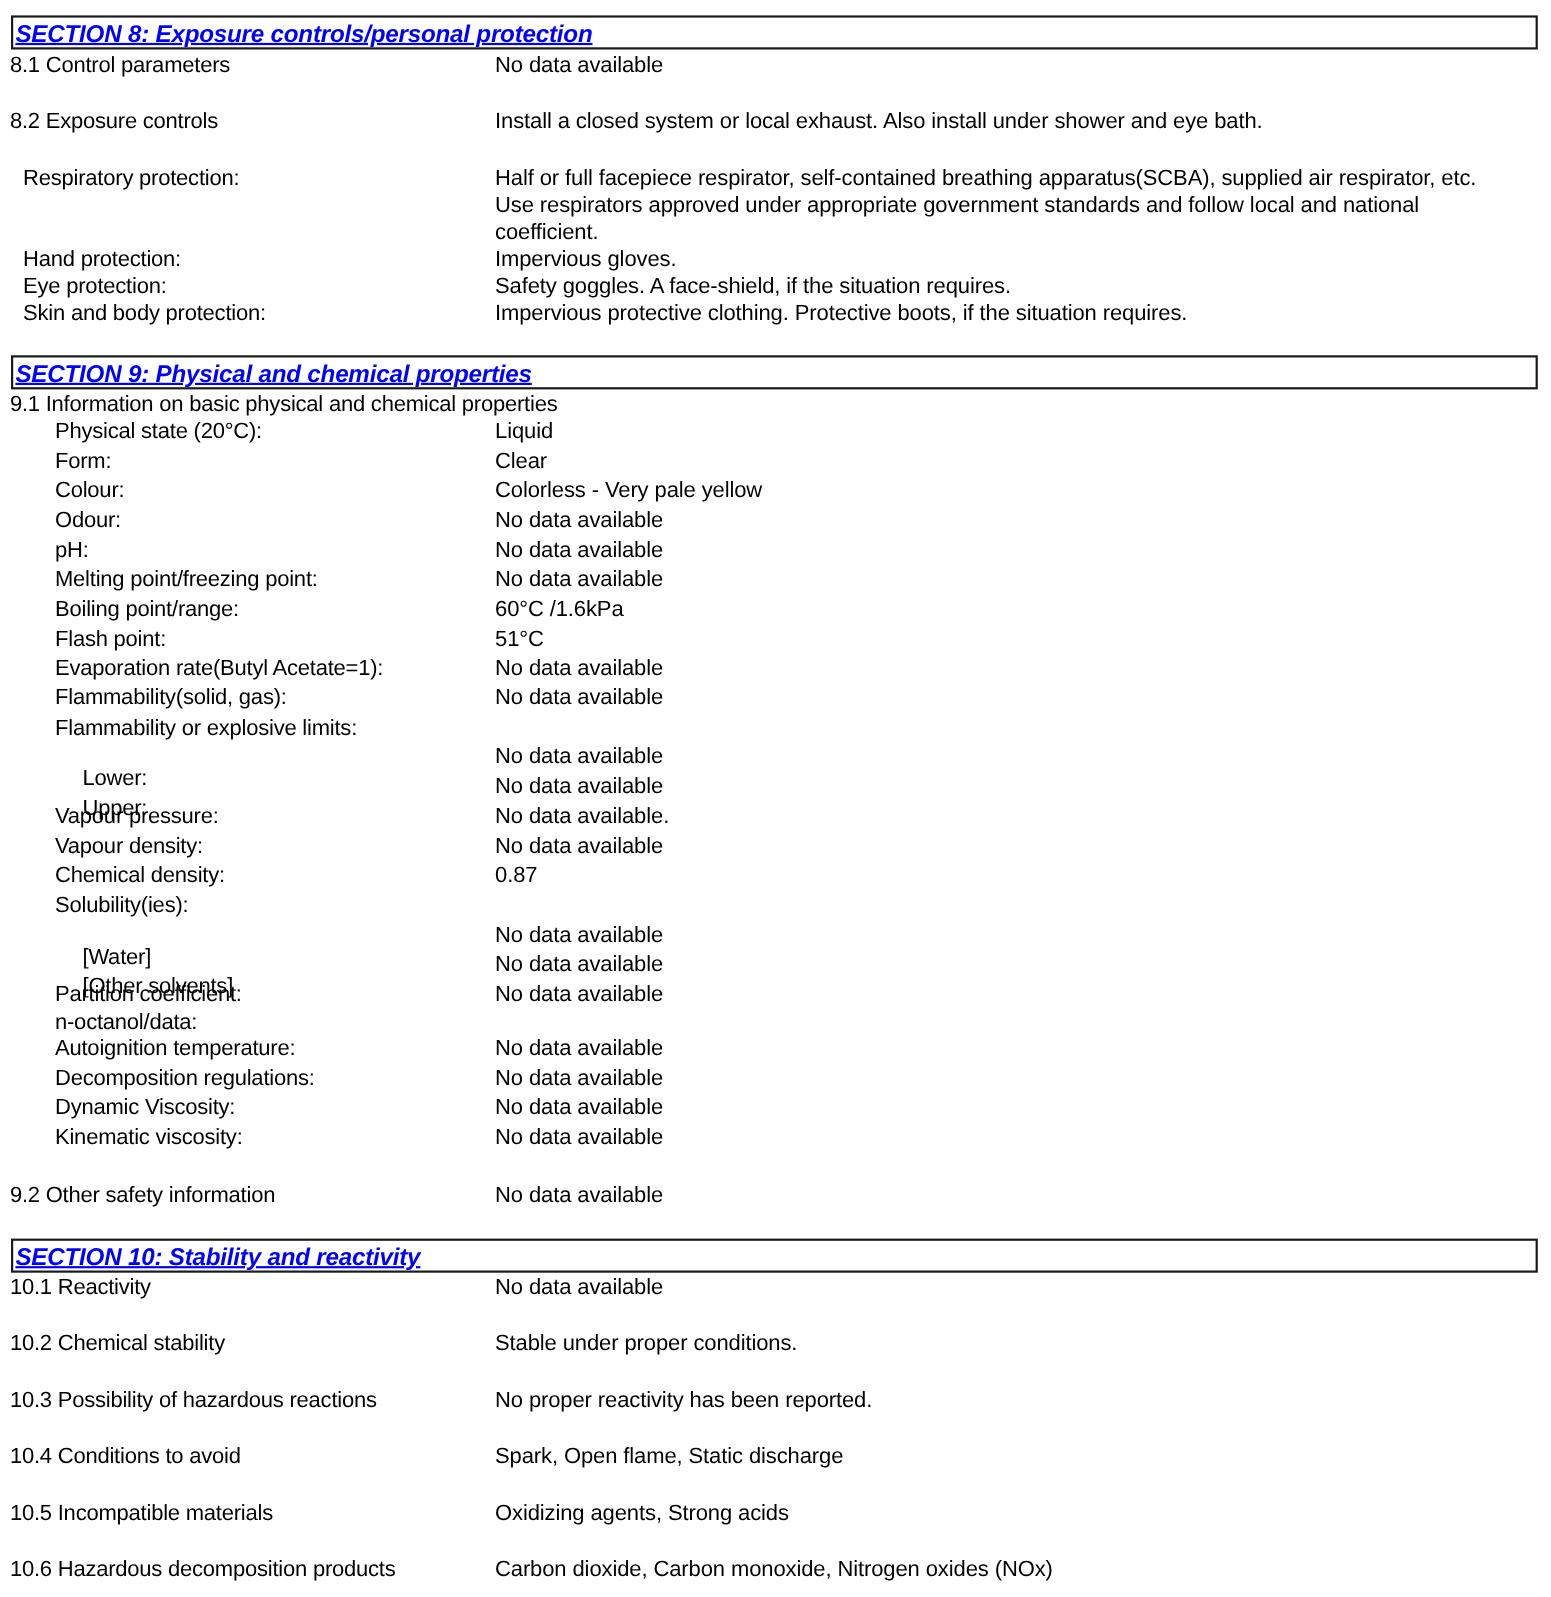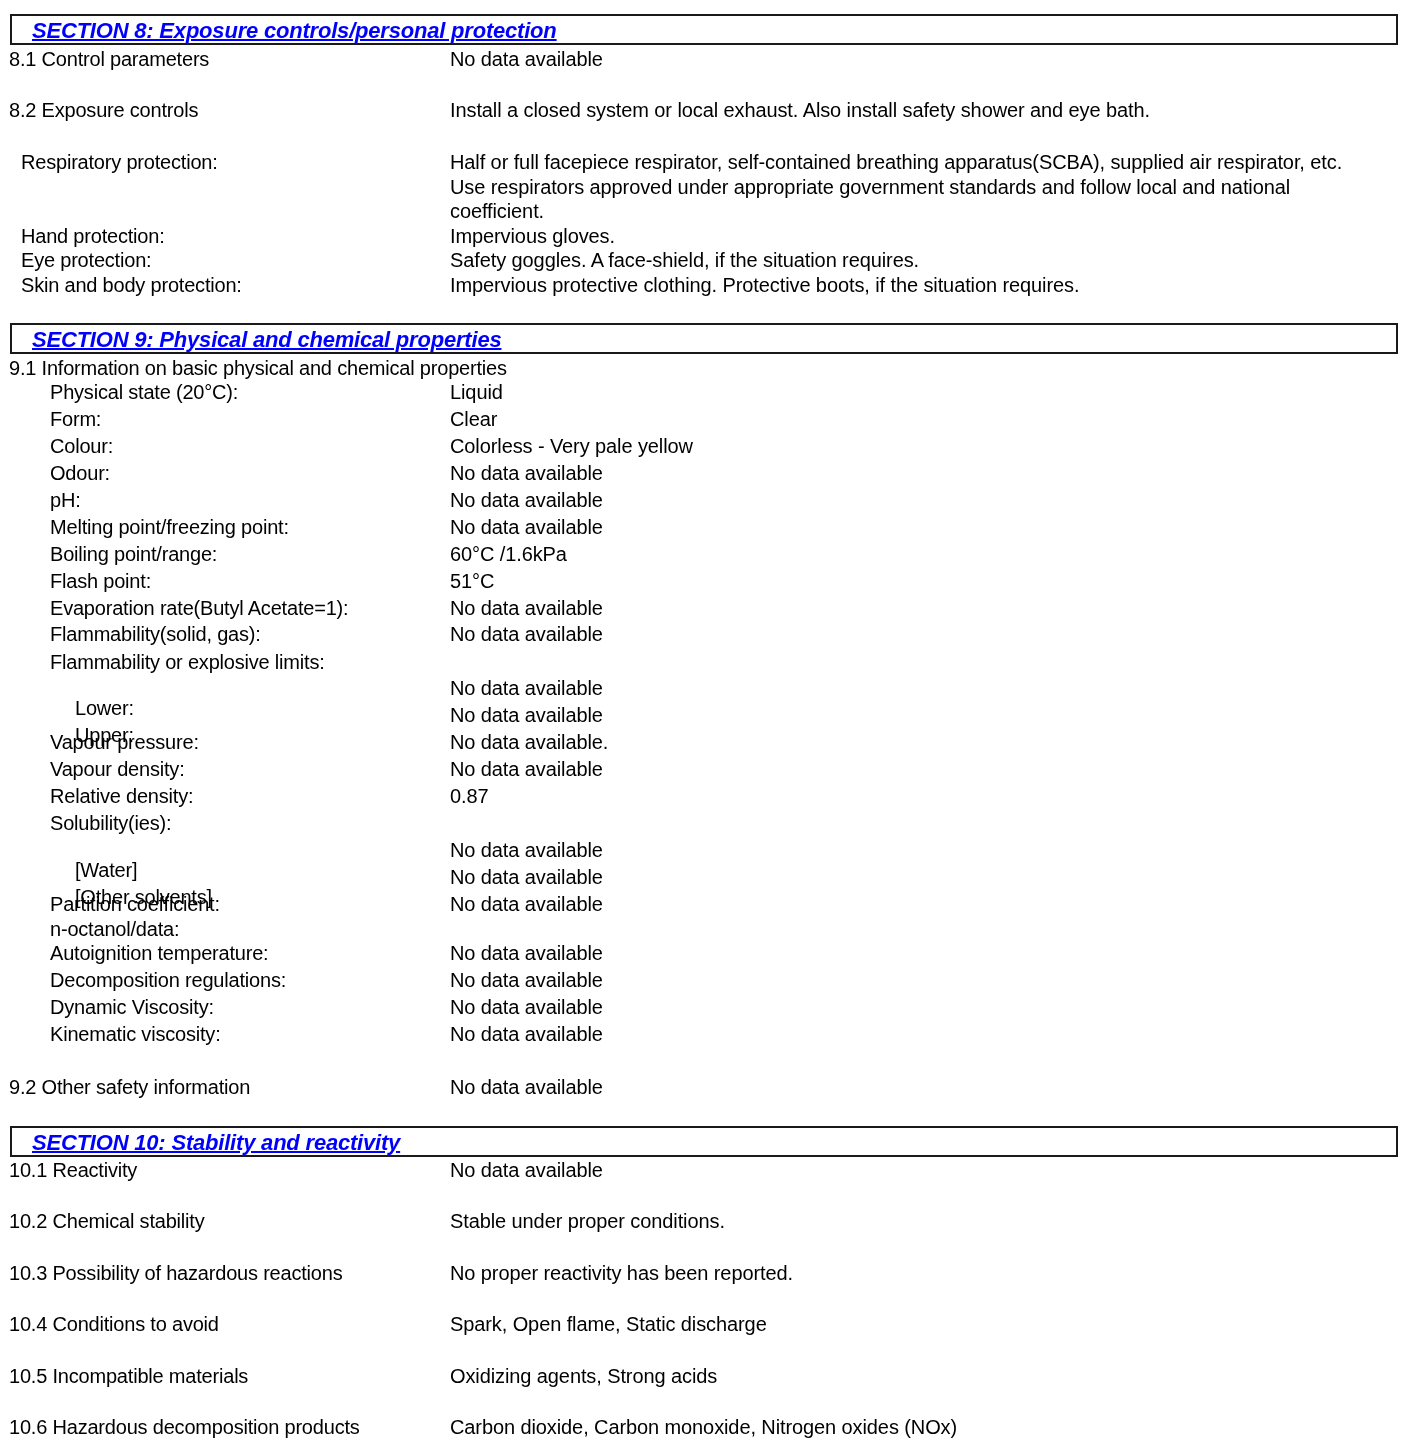--- a/index.html
+++ b/index.html
@@ -18,21 +18,21 @@
     .section-header {
       position: absolute;
       left: 10px;
       width: 1384px;
       height: 27px;
       border: 2px solid #1a1a1a;
       box-sizing: content-box;
     }
     .section-header span {
       position: absolute;
-      left: 20px;
+      left: 2px;
       top: 2px;
       font-size: 22px;
       font-weight: bold;
       font-style: italic;
       color: #0000ff;
       text-decoration: underline;
       text-underline-offset: 1px;
       line-height: 26px;
       letter-spacing: -0.2px;
       white-space: nowrap;
@@ -69,21 +69,21 @@
   <span>SECTION 8: Exposure controls/personal protection</span>
 </div>
 
 <div class="row" style="top:47px;">
   <span class="label l0">8.1 Control parameters</span>
   <span class="value">No data available</span>
 </div>
 
 <div class="row" style="top:98px;">
   <span class="label l0">8.2 Exposure controls</span>
-  <span class="value">Install a closed system or local exhaust. Also install safety shower and eye bath.</span>
+  <span class="value">Install a closed system or local exhaust. Also install under shower and eye bath.</span>
 </div>
 
 <div class="row" style="top:150px;">
   <span class="label l1">Respiratory protection:</span>
   <span class="value">Half or full facepiece respirator, self-contained breathing apparatus(SCBA), supplied air respirator, etc.</span>
 </div>
 <div class="row" style="top:175px;">
   <span class="value">Use respirators approved under appropriate government standards and follow local and national</span>
 </div>
 <div class="row" style="top:199px;">
@@ -166,21 +166,21 @@
     </div>
     <div class="row" style="top: 730px;">
       <span class="label l2">Vapour pressure:</span>
       <span class="value">No data available.</span>
     </div>
     <div class="row" style="top: 757px;">
       <span class="label l2">Vapour density:</span>
       <span class="value">No data available</span>
     </div>
     <div class="row" style="top: 784px;">
-      <span class="label l2">Relative density:</span>
+      <span class="label l2">Chemical density:</span>
       <span class="value">0.87</span>
     </div>
     <div class="row" style="top: 811px;">
       <span class="label l2">Solubility(ies):</span>
       <span class="value"></span>
     </div>
     <div class="row" style="top: 838px;">
       <span class="label l3">[Water]</span>
       <span class="value">No data available</span>
     </div>

